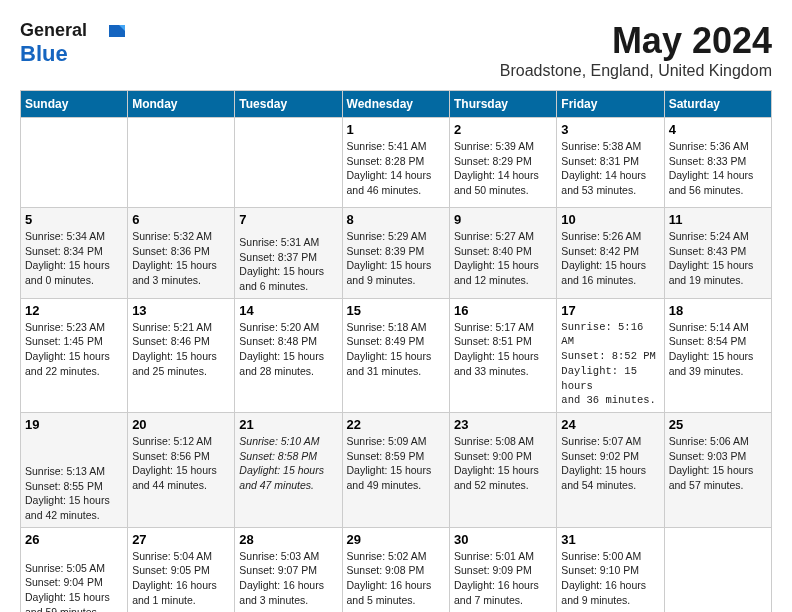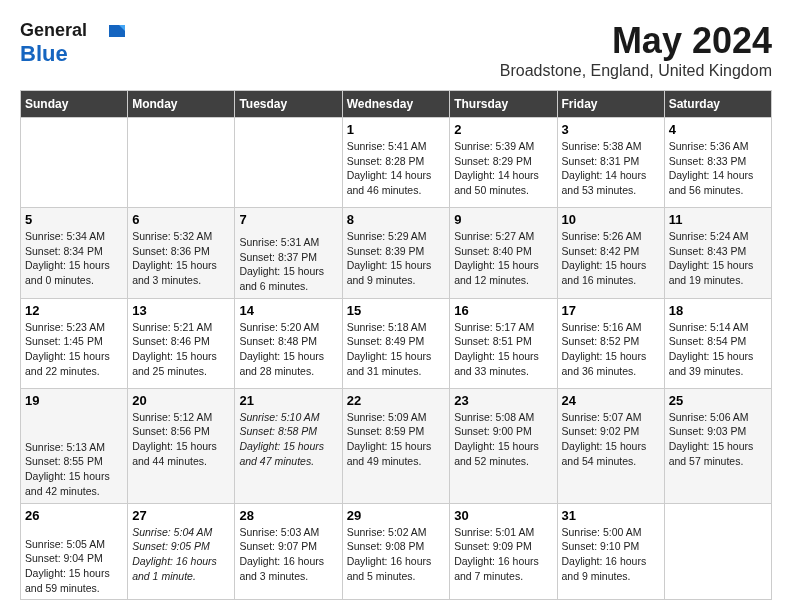--- a/index.html
+++ b/index.html
@@ -32,21 +32,21 @@
     .location {
       font-size: 16px;
       color: #333;
     }
     table {
       width: 100%;
       border-collapse: collapse;
       font-size: 11px;
     }
     thead tr th {
-      background-color: #404040;
+      background-color: #0369a1;
       color: #fff;
       padding: 6px 4px;
       text-align: left;
       font-size: 12px;
       border: 1px solid #ccc;
     }
     tbody tr td {
       border: 1px solid #ccc;
       vertical-align: top;
       padding: 4px;
@@ -220,21 +220,21 @@
         </td>
         <td>
           <div class="day-number">16</div>
           <div class="day-info" style="white-space: pre-line;">Sunrise: 5:17 AM
 Sunset: 8:51 PM
 Daylight: 15 hours
 and 33 minutes.</div>
         </td>
         <td>
           <div class="day-number">17</div>
-          <div class="day-info" style="white-space: pre-line;">Sunrise: 5:16 AM
+          <div class="day-info" style="white-space: pre-line; font-family: Liberation Mono, monospace;">Sunrise: 5:16 AM
 Sunset: 8:52 PM
 Daylight: 15 hours
 and 36 minutes.</div>
         </td>
         <td>
           <div class="day-number">18</div>
           <div class="day-info" style="white-space: pre-line;">Sunrise: 5:14 AM
 Sunset: 8:54 PM
 Daylight: 15 hours
 and 39 minutes.</div>
@@ -294,21 +294,21 @@
       <tr>
         <td>
           <div class="day-number">26</div>
           <div class="day-info" style="white-space: pre-line; margin-top: 14px;">Sunrise: 5:05 AM
 Sunset: 9:04 PM
 Daylight: 15 hours
 and 59 minutes.</div>
         </td>
         <td>
           <div class="day-number">27</div>
-          <div class="day-info" style="white-space: pre-line; font-style: italic;">Sunrise: 5:04 AM
+          <div class="day-info" style="white-space: pre-line;">Sunrise: 5:04 AM
 Sunset: 9:05 PM
 Daylight: 16 hours
 and 1 minute.</div>
         </td>
         <td>
           <div class="day-number">28</div>
           <div class="day-info" style="white-space: pre-line;">Sunrise: 5:03 AM
 Sunset: 9:07 PM
 Daylight: 16 hours
 and 3 minutes.</div>

